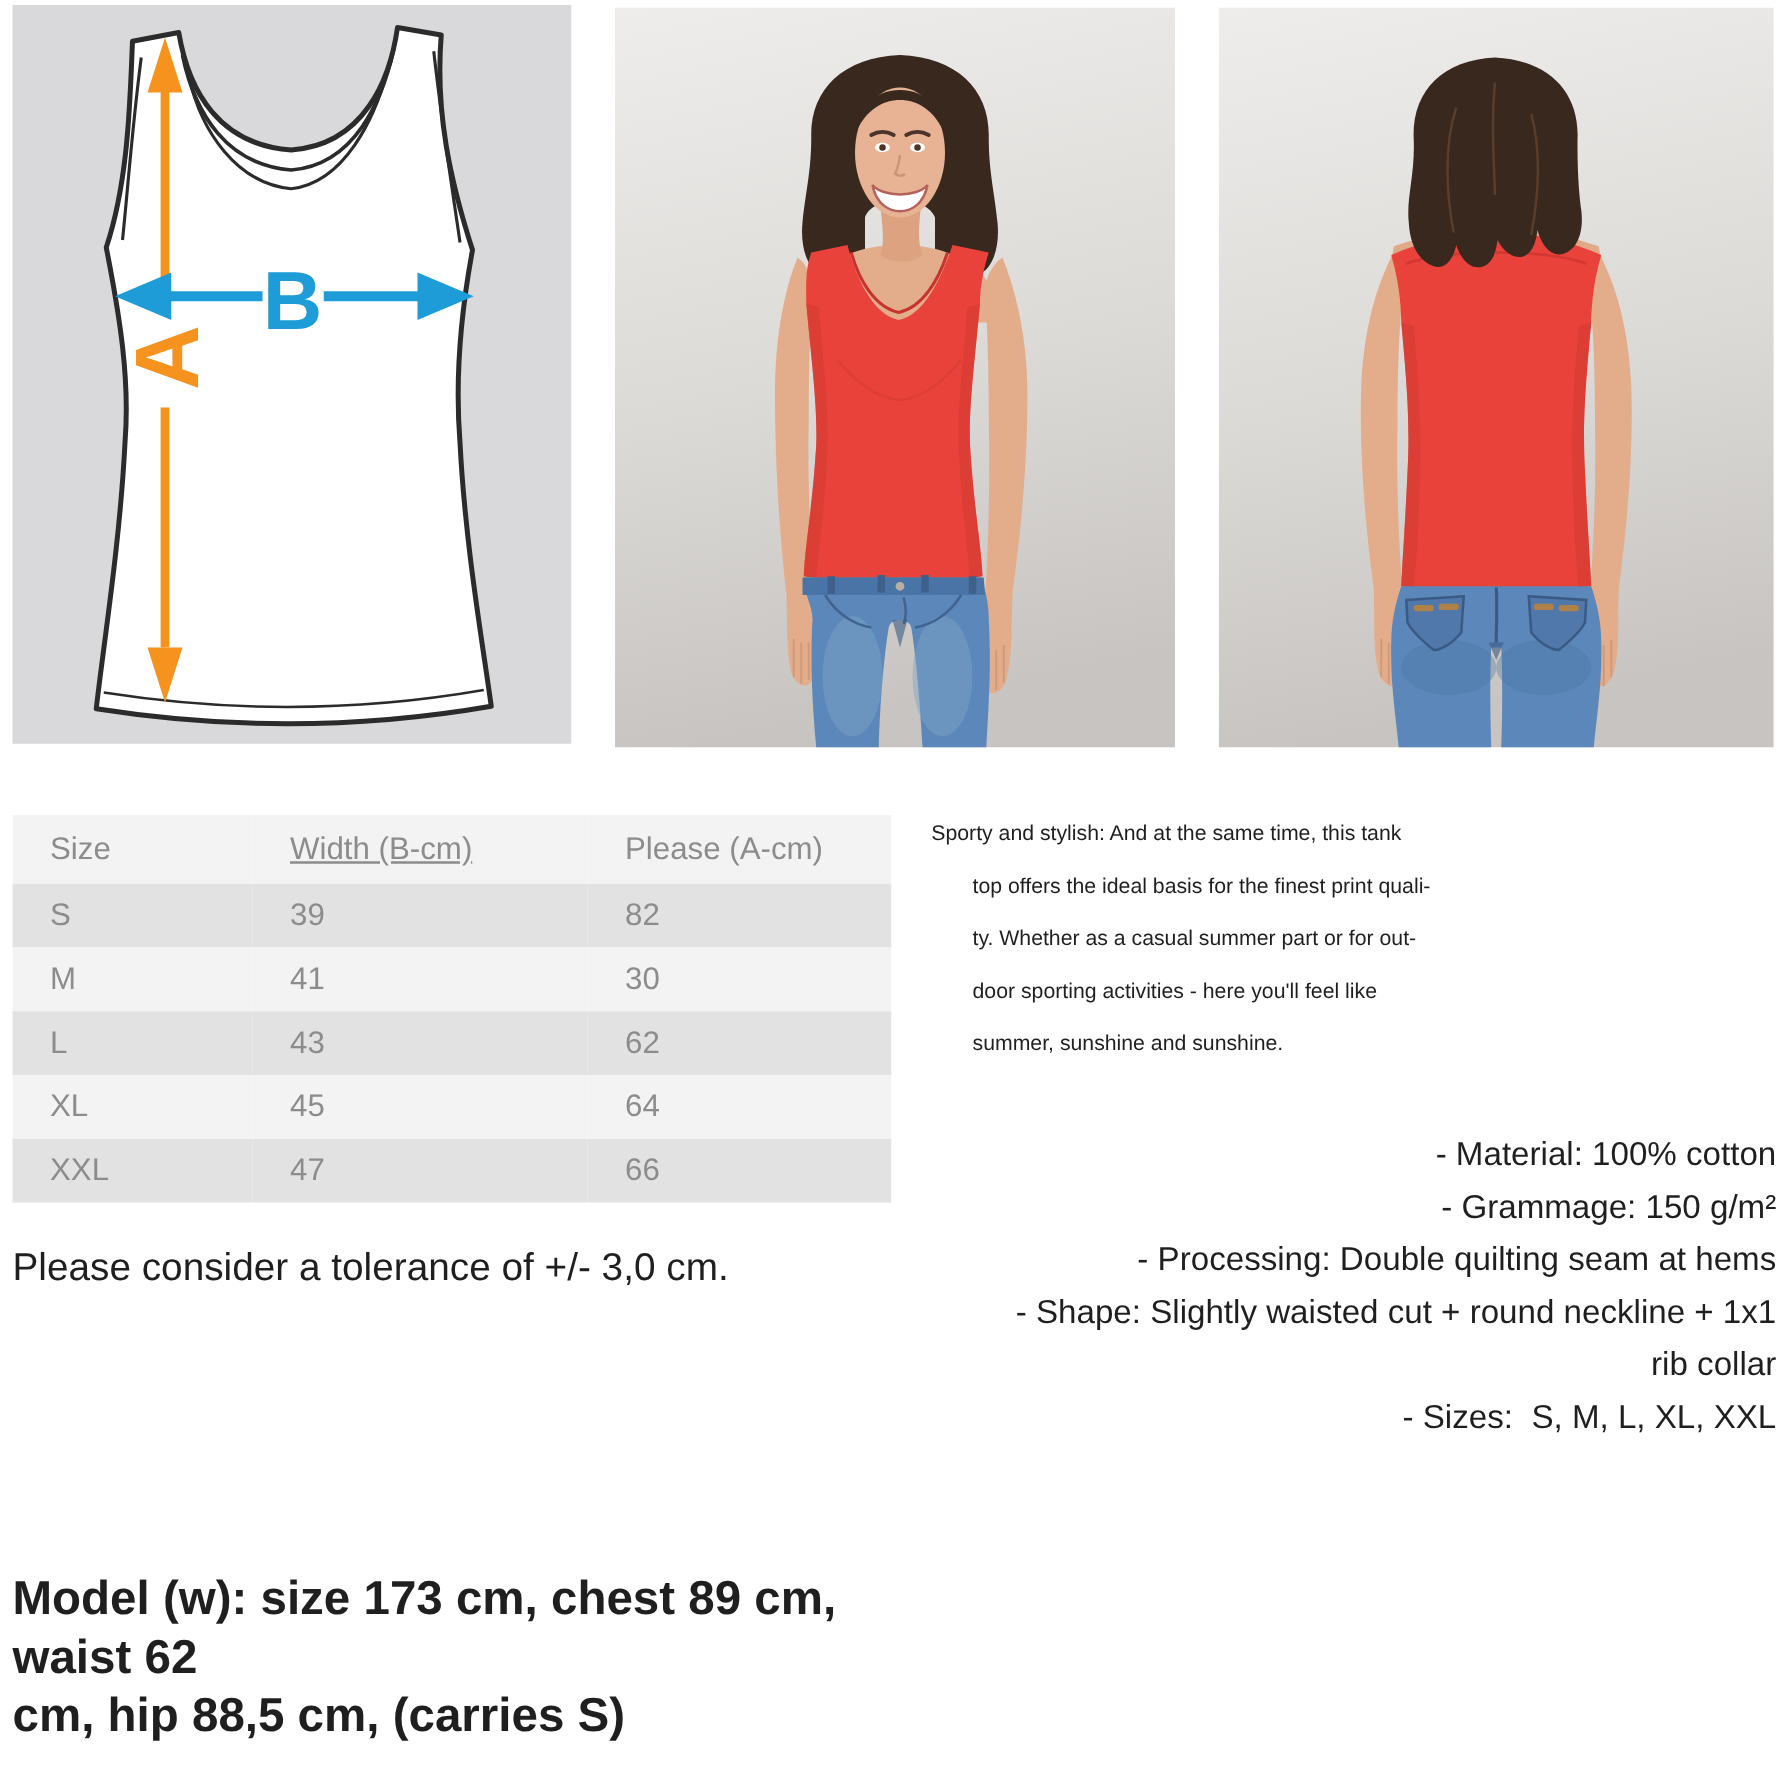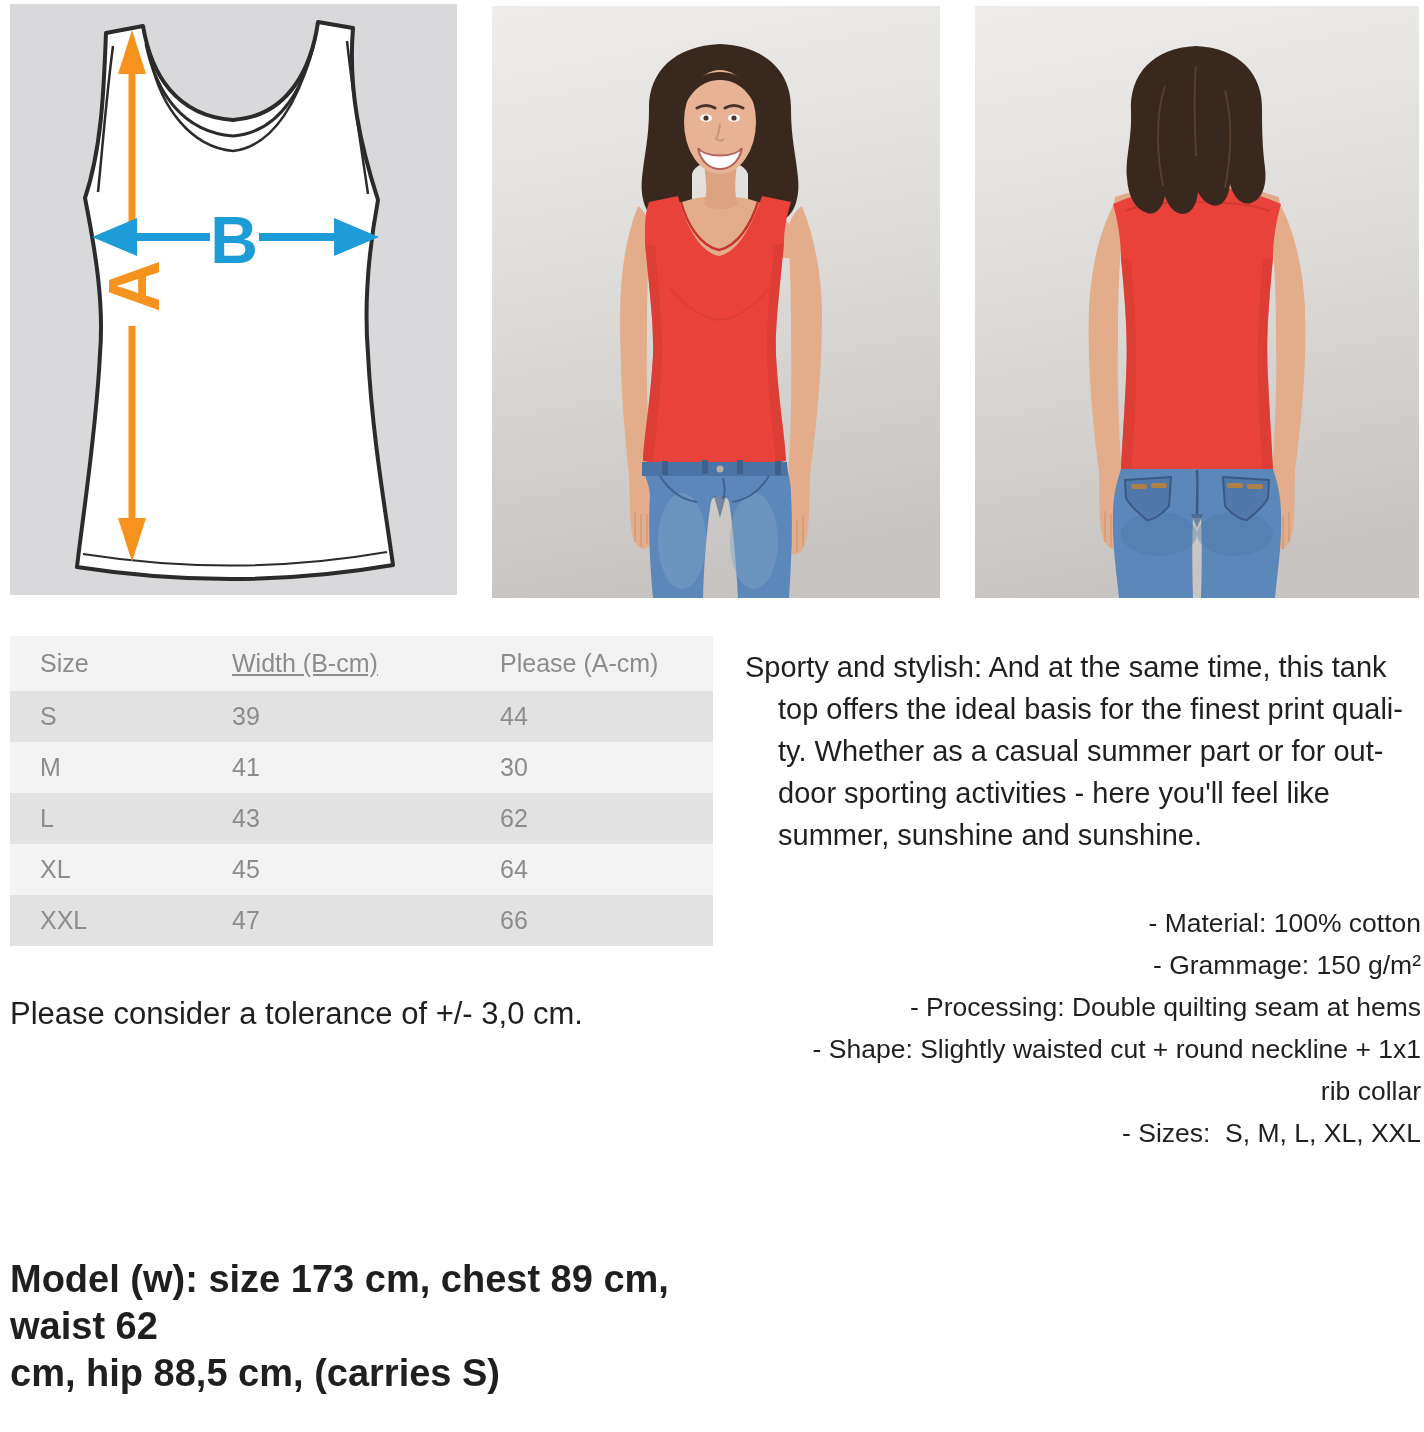--- a/index.html
+++ b/index.html
@@ -5,34 +5,34 @@
   html,body{margin:0;padding:0;background:#ffffff;}
   body{width:1424px;height:1432px;position:relative;overflow:hidden;
        font-family:"Liberation Sans", sans-serif;color:#1f1f1f;}
   .panel{position:absolute;}
   .diagram-panel{left:10px;top:4px;width:447px;height:591px;background:#d9d9db;}
   .photo-front{left:492px;top:6px;width:448px;height:592px;}
   .photo-back{left:975px;top:6px;width:444px;height:592px;}
   svg{display:block;width:100%;height:100%;}
 
   
-  table.size-table{position:absolute;left:10px;top:636px;width:703px;
+  table.size-table{position:absolute;left:10px;top:652px;width:703px;
     border-collapse:collapse;table-layout:fixed;}
   .size-table th,.size-table td{box-sizing:border-box;text-align:left;
     font-weight:normal;color:#8c8c8c;font-size:25px;padding:0 0 0 30px;vertical-align:middle;}
   .size-table th{height:55px;background:#f3f3f3;}
   .size-table td{height:51px;}
   .size-table .c1{width:192px;} .size-table .c2{width:268px;text-decoration:underline;} .size-table .c3{width:243px;}
   .size-table tbody tr:nth-child(odd){background:#e2e2e2;}
   .size-table tbody tr:nth-child(even){background:#f3f3f3;}
 
   .tolerance{position:absolute;left:10px;top:996px;font-size:31px;margin:0;}
 
   .description{position:absolute;left:745px;top:646px;width:676px;}
-  .desc-intro{margin:0;font-size:29px;line-height:42px;white-space:pre-line;
+  .desc-intro{margin:0;font-size:17px;line-height:42px;white-space:pre-line;
     padding-left:33px;text-indent:-33px;}
   .desc-bullets{margin-top:46px;}
   .desc-bullet{font-size:26.5px;line-height:42px;white-space:pre-line;
     padding-left:40px;text-indent:-40px;text-align:right;}
 
   .model-info{position:absolute;left:10px;top:1256px;width:700px;margin:0;
     font-size:38px;font-weight:bold;line-height:47px;white-space:pre-line;}
 </style>
 </head>
 <body>
@@ -237,21 +237,21 @@
     <tr>
       <th class="c1">Size</th>
       <th class="c2">Width (B-cm)</th>
       <th class="c3">Please (A-cm)</th>
     </tr>
   </thead>
   <tbody>
     <tr>
       <td>S</td>
       <td>39</td>
-      <td>44</td>
+      <td>82</td>
     </tr>
     <tr>
       <td>M</td>
       <td>41</td>
       <td>30</td>
     </tr>
     <tr>
       <td>L</td>
       <td>43</td>
       <td>62</td>

